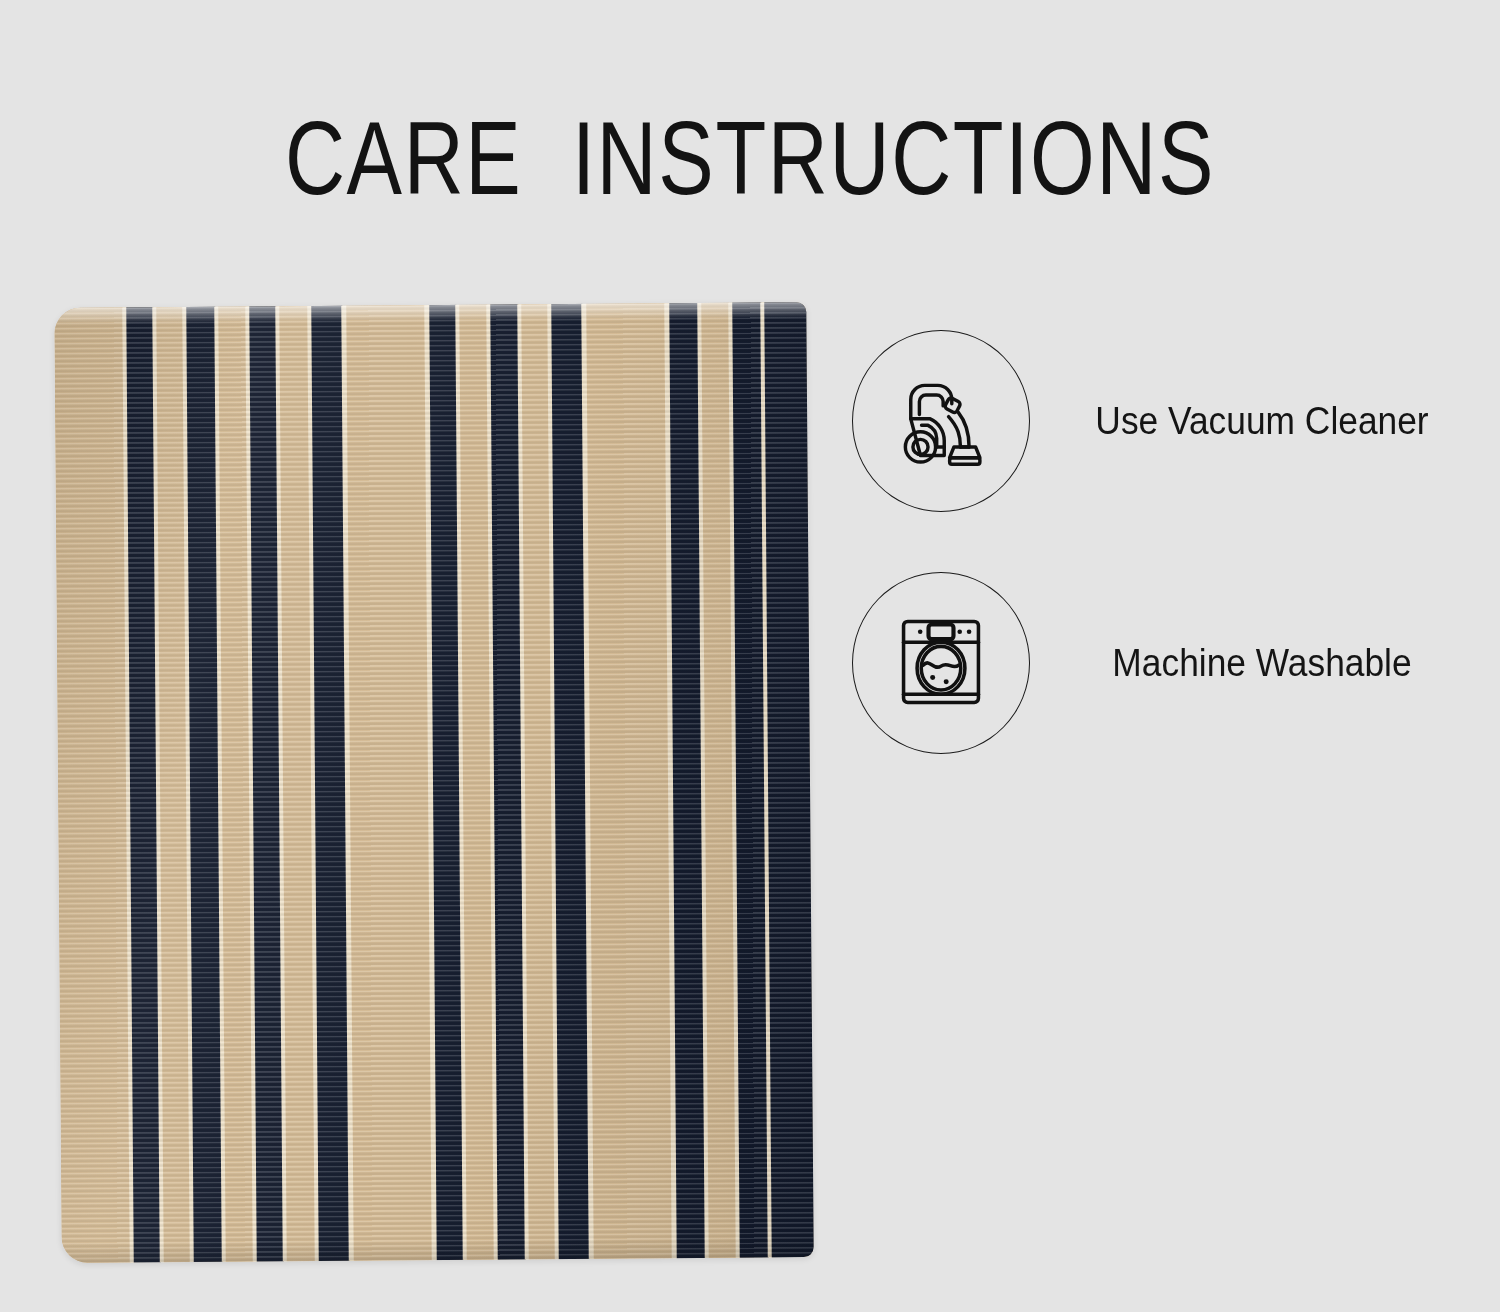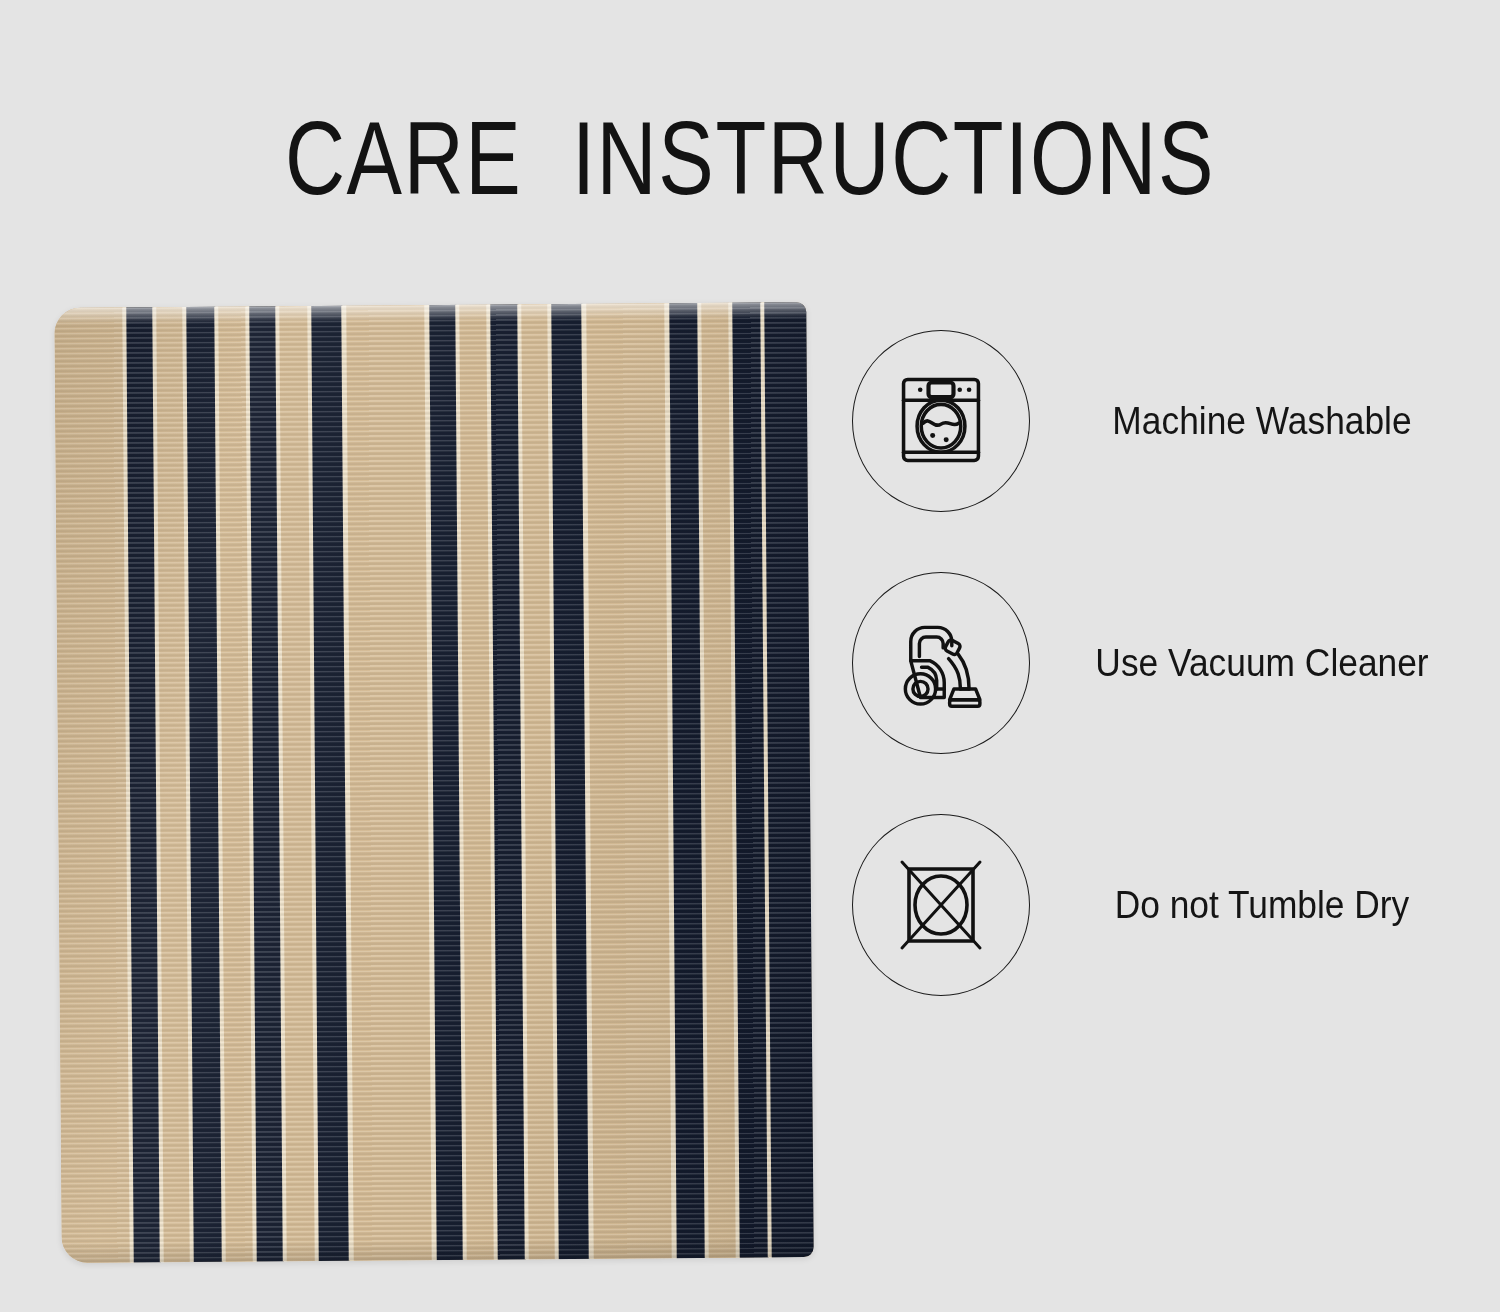--- a/index.html
+++ b/index.html
@@ -186,78 +186,65 @@
       <div class="rug-shade"></div>
       <div class="rug-topfold"></div>
       <div class="rug-botfold"></div>
     </div>
   </div>
 
   <div class="care-list">
 
     <div class="care-item">
       <div class="icon-circle">
+        <svg width="108" height="108" viewBox="0 0 100 100" fill="none" stroke="#111" stroke-width="3.2" stroke-linecap="round" stroke-linejoin="round">
+
+          <path d="M22 48 L22 30 A13 13 0 0 1 35 17 L47 17 A13 13 0 0 1 60 30 L60 34"></path>
+          <path d="M30 44 L30 32 A6 6 0 0 1 36 26 L46 26 A6 6 0 0 1 52 32 L52 36"></path>
+
+          <rect x="55" y="30" width="12" height="11" rx="3" transform="rotate(28 61 35)"></rect>
+
+          <path d="M66 42 C74 52 76 62 76 74"></path>
+          <path d="M57 46 C66 56 68 64 68 74"></path>
+          <path d="M68 74 L76 74"></path>
+
+          <path d="M62 74 L82 74 L86 84 L58 84 Z"></path>
+          <rect x="58" y="84" width="28" height="6" rx="2"></rect>
+
+          <path d="M22 48 L40 48 A22 22 0 0 1 53 68 L53 82 L31 82 Z"></path>
+          <path d="M32 54 L38 54 A14 14 0 0 1 46 66 L46 74"></path>
+          <path d="M46 74 L53 74"></path>
+
+          <circle cx="31" cy="74" r="14"></circle>
+          <circle cx="31" cy="74" r="7"></circle>
+        </svg>
+      </div>
+      <div class="care-label">
+        <div>Use Vacuum Cleaner</div>
+      </div>
+    </div>
+
+    <div class="care-item">
+      <div class="icon-circle">
         <svg width="104" height="104" viewBox="0 0 100 100" fill="none" stroke="#111" stroke-width="3.4" stroke-linecap="round" stroke-linejoin="round">
           <rect x="14" y="10" width="72" height="78" rx="4"></rect>
           <line x1="14" y1="30" x2="86" y2="30"></line>
           <rect x="38" y="13" width="24" height="14" rx="3" stroke-width="4"></rect>
           <circle cx="30" cy="20" r="2.2" fill="#111" stroke="none"></circle>
           <circle cx="68" cy="20" r="2.2" fill="#111" stroke="none"></circle>
           <circle cx="77" cy="20" r="2.2" fill="#111" stroke="none"></circle>
           <line x1="14" y1="80" x2="86" y2="80"></line>
           <ellipse cx="50" cy="55" rx="23" ry="25"></ellipse>
           <ellipse cx="50" cy="55" rx="19" ry="21"></ellipse>
           <path d="M33 52 C39 45 43 58 50 53 C57 48 61 57 67 52"></path>
           <circle cx="42" cy="64" r="2.4" fill="#111" stroke="none"></circle>
           <circle cx="55" cy="68" r="2.4" fill="#111" stroke="none"></circle>
         </svg>
       </div>
       <div class="care-label">
         <div>Machine Washable</div>
       </div>
     </div>
 
-    <div class="care-item">
-      <div class="icon-circle">
-        <svg width="108" height="108" viewBox="0 0 100 100" fill="none" stroke="#111" stroke-width="3.2" stroke-linecap="round" stroke-linejoin="round">
-
-          <path d="M22 48 L22 30 A13 13 0 0 1 35 17 L47 17 A13 13 0 0 1 60 30 L60 34"></path>
-          <path d="M30 44 L30 32 A6 6 0 0 1 36 26 L46 26 A6 6 0 0 1 52 32 L52 36"></path>
-
-          <rect x="55" y="30" width="12" height="11" rx="3" transform="rotate(28 61 35)"></rect>
-
-          <path d="M66 42 C74 52 76 62 76 74"></path>
-          <path d="M57 46 C66 56 68 64 68 74"></path>
-          <path d="M68 74 L76 74"></path>
-
-          <path d="M62 74 L82 74 L86 84 L58 84 Z"></path>
-          <rect x="58" y="84" width="28" height="6" rx="2"></rect>
-
-          <path d="M22 48 L40 48 A22 22 0 0 1 53 68 L53 82 L31 82 Z"></path>
-          <path d="M32 54 L38 54 A14 14 0 0 1 46 66 L46 74"></path>
-          <path d="M46 74 L53 74"></path>
-
-          <circle cx="31" cy="74" r="14"></circle>
-          <circle cx="31" cy="74" r="7"></circle>
-        </svg>
-      </div>
-      <div class="care-label">
-        <div>Use Vacuum Cleaner</div>
-      </div>
-    </div>
-
-
-    <div class="care-item">
-      <div class="icon-circle">
-        <svg width="100" height="100" viewBox="0 0 100 100" fill="none" stroke="#111" stroke-width="3.6" stroke-linecap="round" stroke-linejoin="round">
-          <rect x="18" y="14" width="64" height="72"></rect>
-          <ellipse cx="50" cy="50" rx="26" ry="29"></ellipse>
-          <line x1="11" y1="7" x2="89" y2="93" stroke-width="3"></line>
-          <line x1="89" y1="7" x2="11" y2="93" stroke-width="3"></line>
-        </svg>
-      </div>
-      <div class="care-label">
-        <div>Do not Tumble Dry</div>
-      </div>
-    </div>
+
 
   </div>
 </div>
 
 </body></html>

